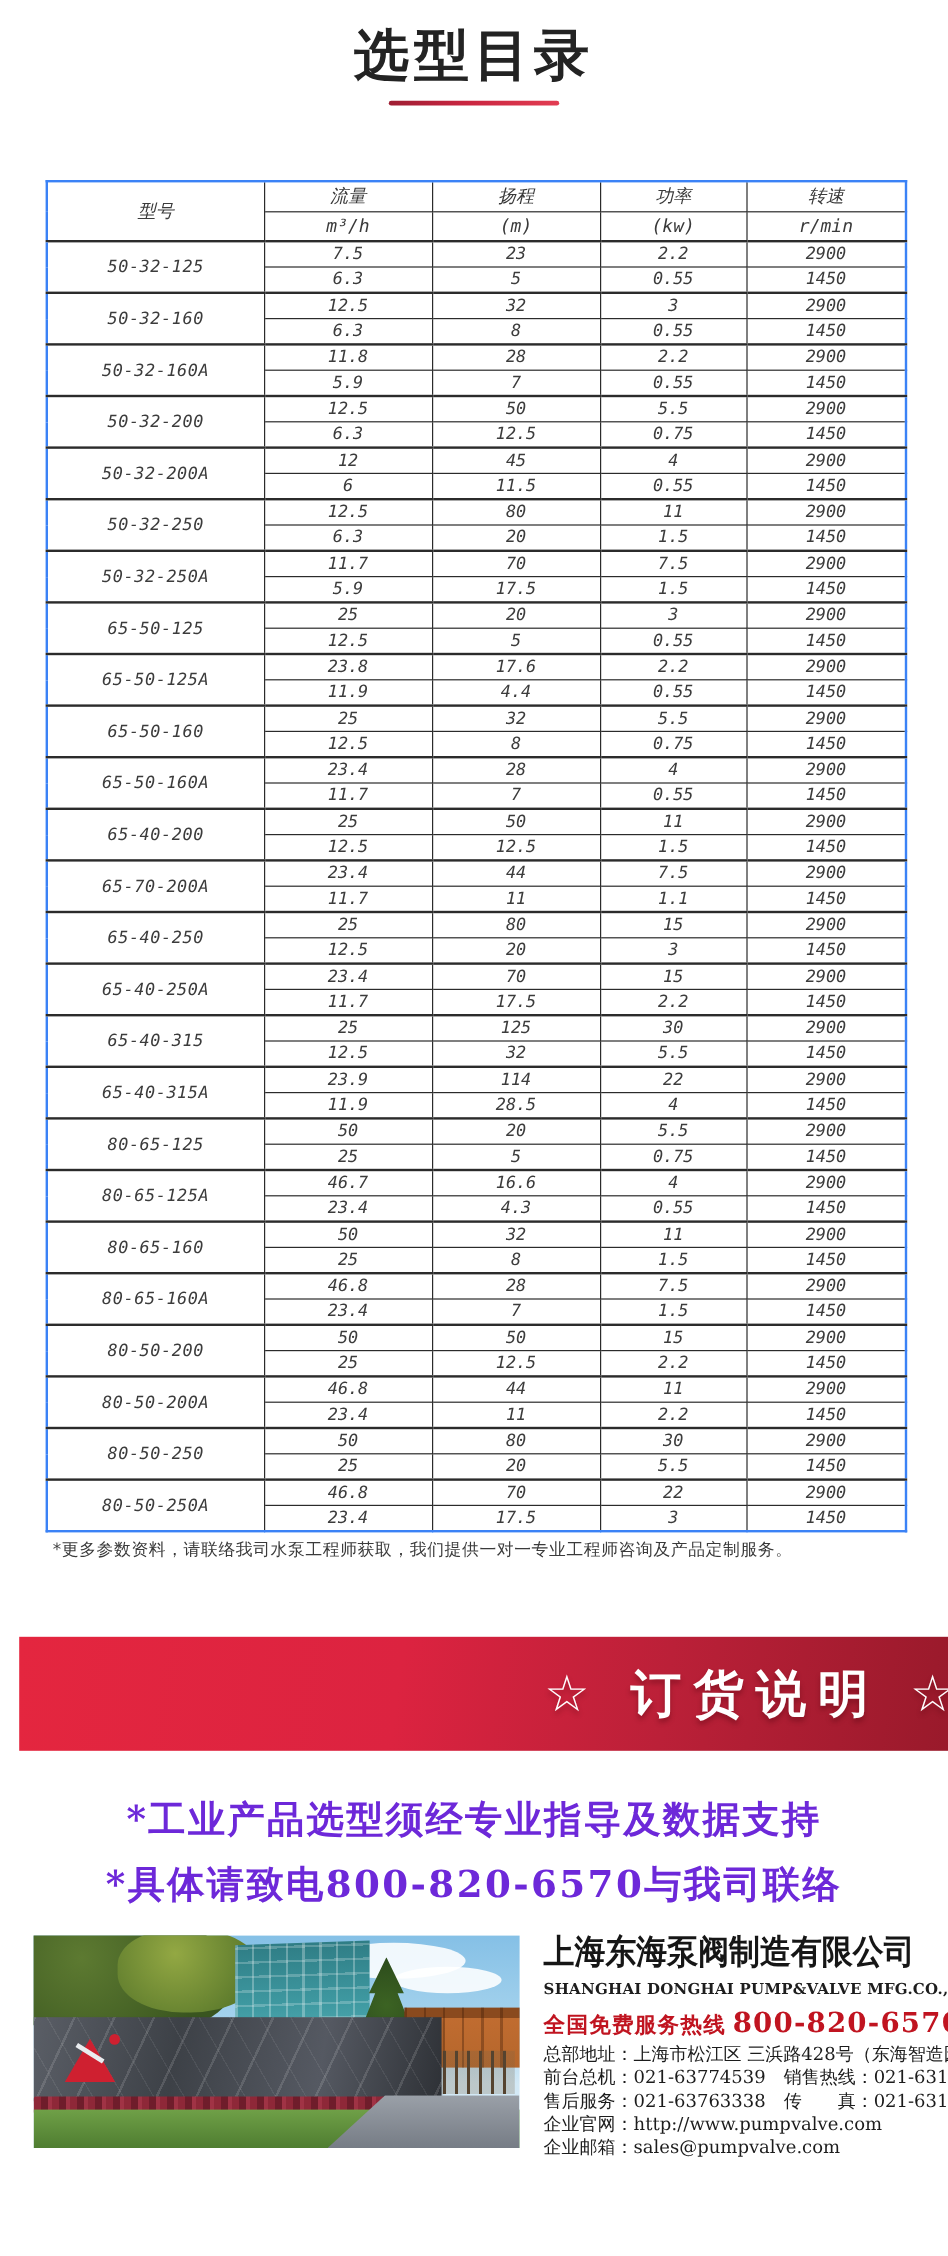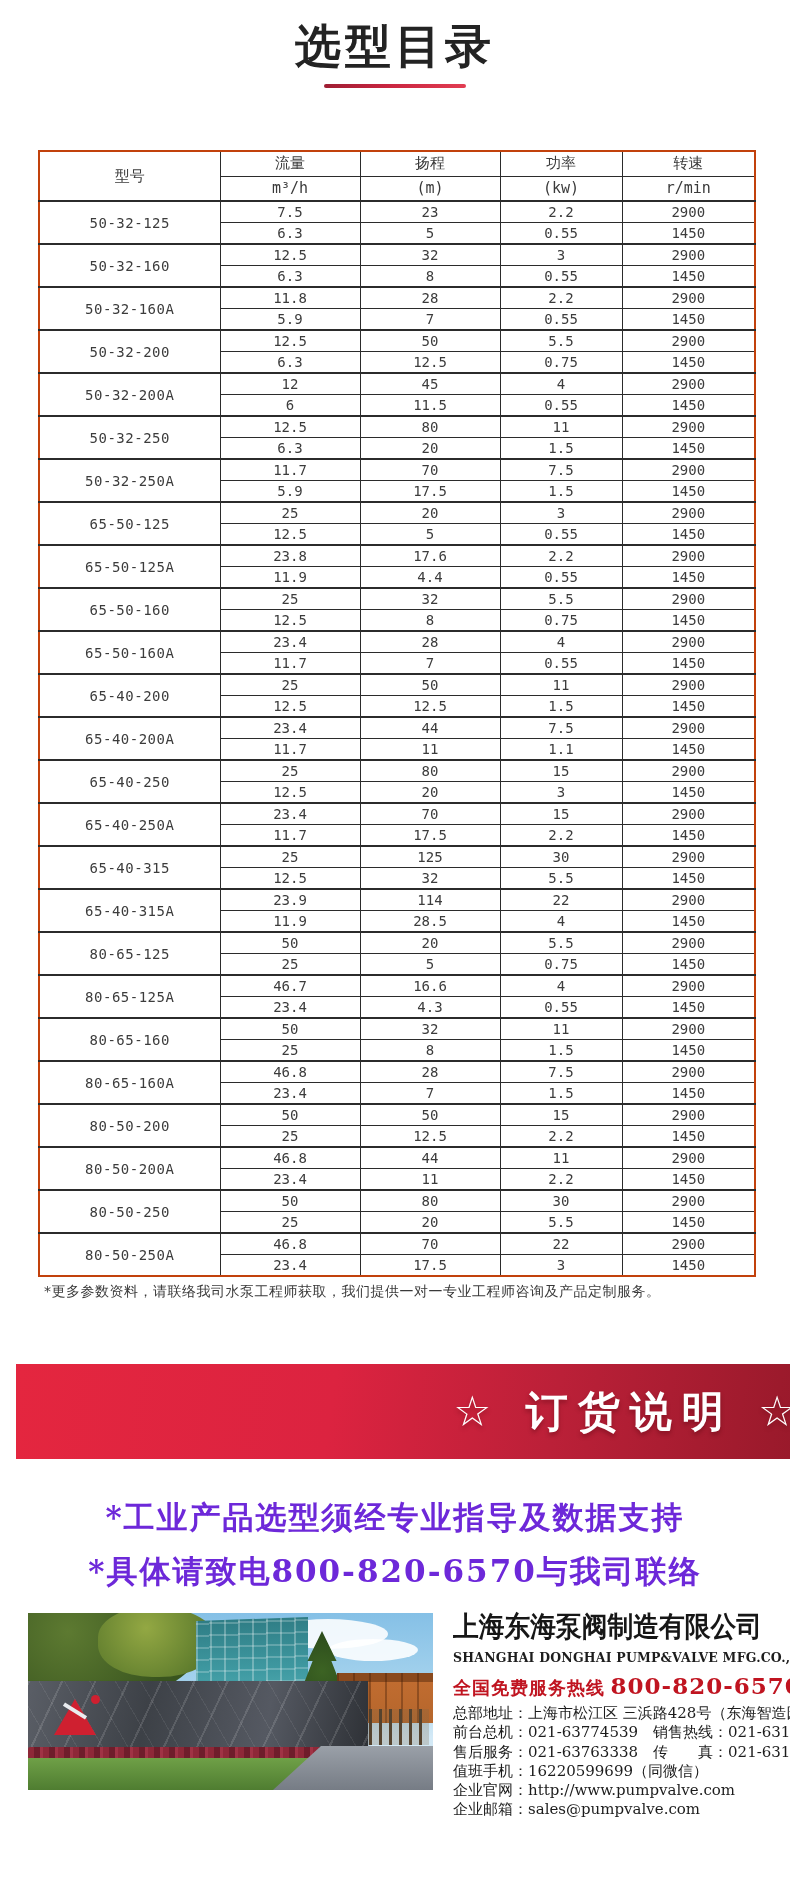--- a/index.html
+++ b/index.html
@@ -15,21 +15,21 @@
   }
   .title-underline {
     position:absolute; top:84px; left:50%; transform:translateX(-50%);
     width:142px; height:4px; border-radius:2px;
     background:linear-gradient(90deg,#9e1e33 0%,#c92540 45%,#e23d52 100%);
   }
   
   table.sel-table {
     position:absolute; left:38px; top:150px; width:716px;
     border-collapse:collapse; table-layout:fixed;
-    border:2px solid #c2410c; color:#3c3c3c;
+    border:2px solid #3b82f6; color:#3c3c3c;font-style:italic;
   }
   .sel-table th, .sel-table td {
     border:1px solid #2b2b2b; text-align:center; vertical-align:middle;
     padding:0; overflow:hidden; white-space:nowrap;
   }
   .sel-table thead th { height:25px; font-size:15px; font-weight:400; color:#3a3a3a; }
   .sel-table thead th.unit, .sel-table tbody td {
     font-family:"DejaVu Sans Mono","Liberation Mono",monospace;
   }
   .sel-table tbody td { height:20.2px; font-size:14px; line-height:20px; }
@@ -330,21 +330,21 @@
         <td>11</td>
         <td>2900</td>
       </tr>
       <tr>
         <td>12.5</td>
         <td>12.5</td>
         <td>1.5</td>
         <td>1450</td>
       </tr>
       <tr class="model-start">
-        <td rowspan="2" class="model-cell">65-40-200A</td>
+        <td rowspan="2" class="model-cell">65-70-200A</td>
         <td>23.4</td>
         <td>44</td>
         <td>7.5</td>
         <td>2900</td>
       </tr>
       <tr>
         <td>11.7</td>
         <td>11</td>
         <td>1.1</td>
         <td>1450</td>
@@ -543,17 +543,16 @@
   <div class="company-name-cn">上海东海泵阀制造有限公司</div>
   <div class="company-name-en">SHANGHAI DONGHAI PUMP&amp;VALVE MFG.CO.,LTD.</div>
   <div class="hotline">
     <span class="hotline-label">全国免费服务热线</span>
     <span class="hotline-number">800-820-6570</span>
   </div>
   <ul class="contact-list">
       <li>总部地址：上海市松江区 三浜路428号（东海智造园）</li>
       <li>前台总机：021-63774539　销售热线：021-63131230</li>
       <li>售后服务：021-63763338　传　　真：021-63134513</li>
-      <li>值班手机：16220599699（同微信）</li>
       <li>企业官网：http://www.pumpvalve.com</li>
       <li>企业邮箱：sales@pumpvalve.com</li>
     </ul>
 </div>
 
 </body></html>

